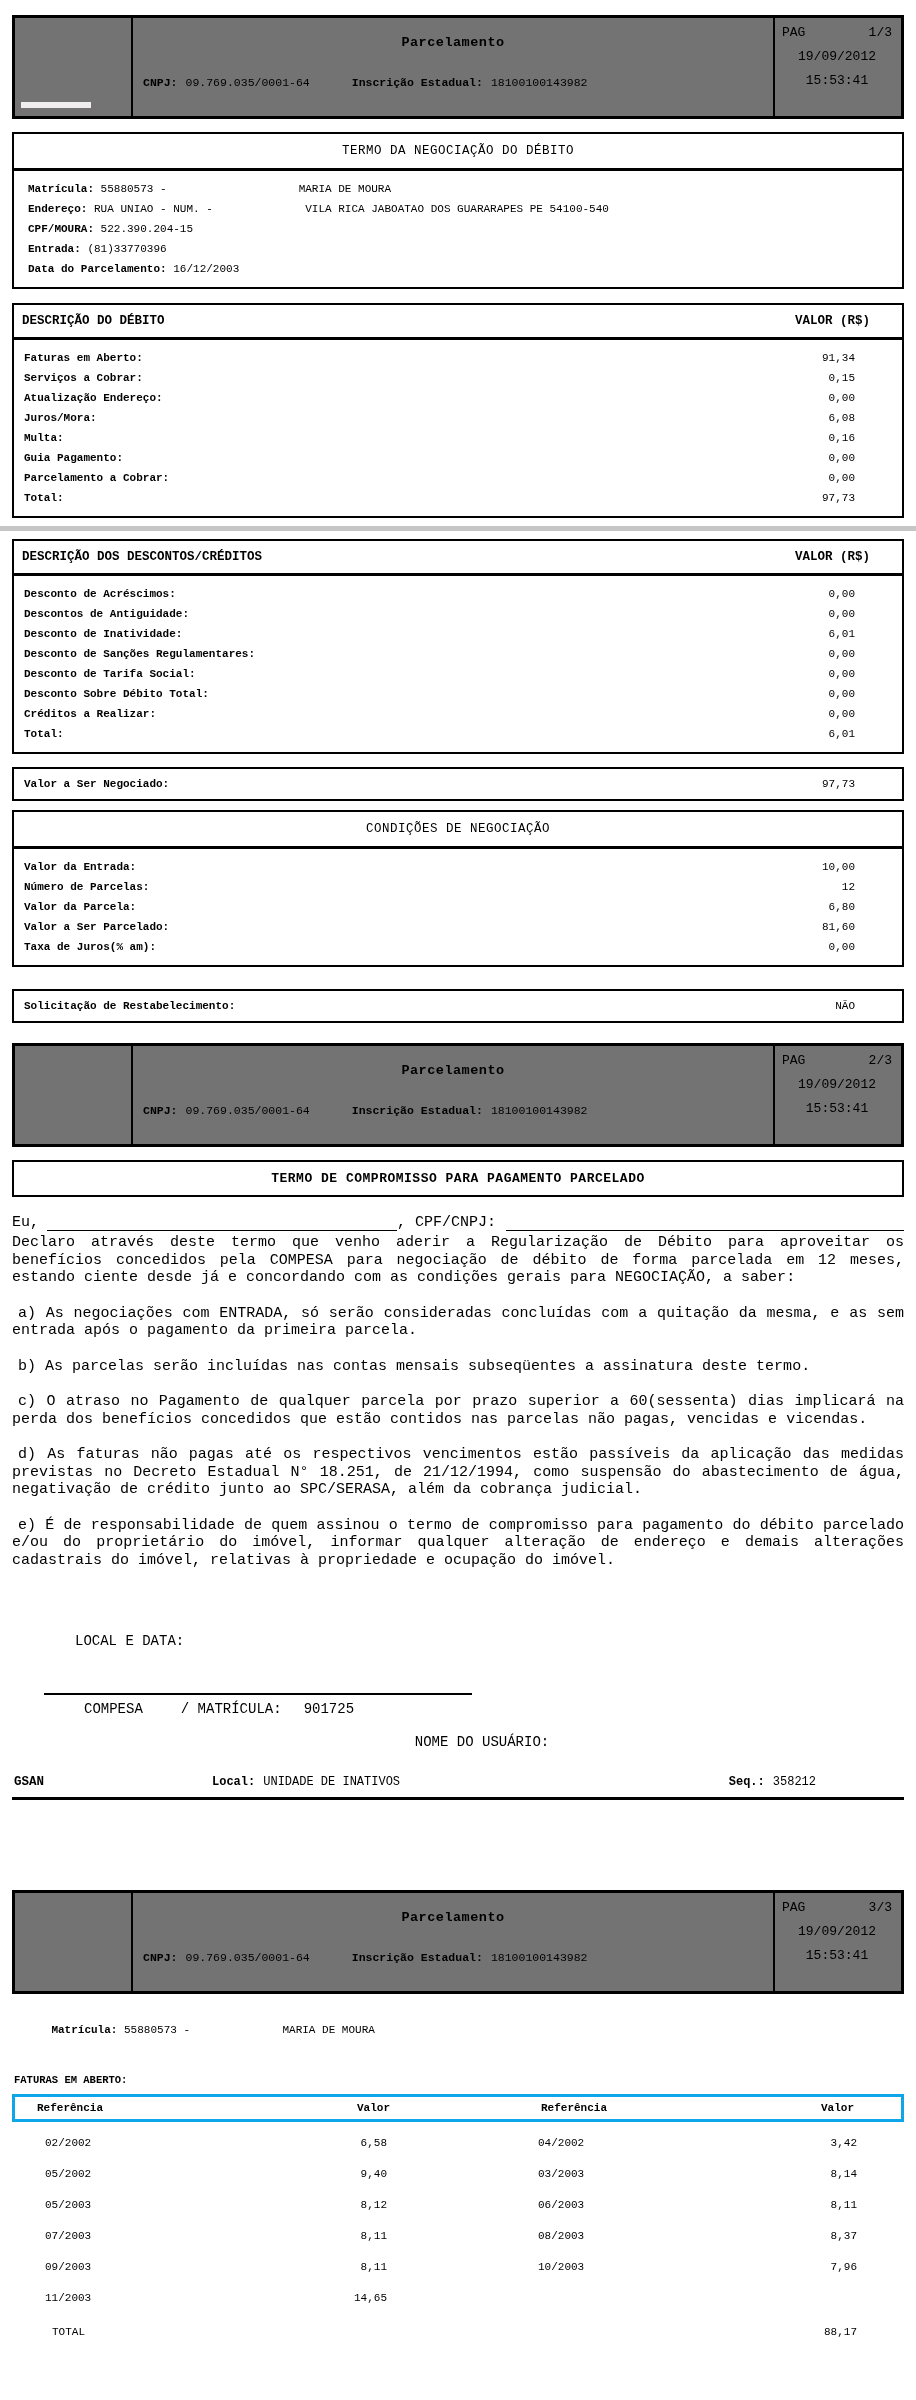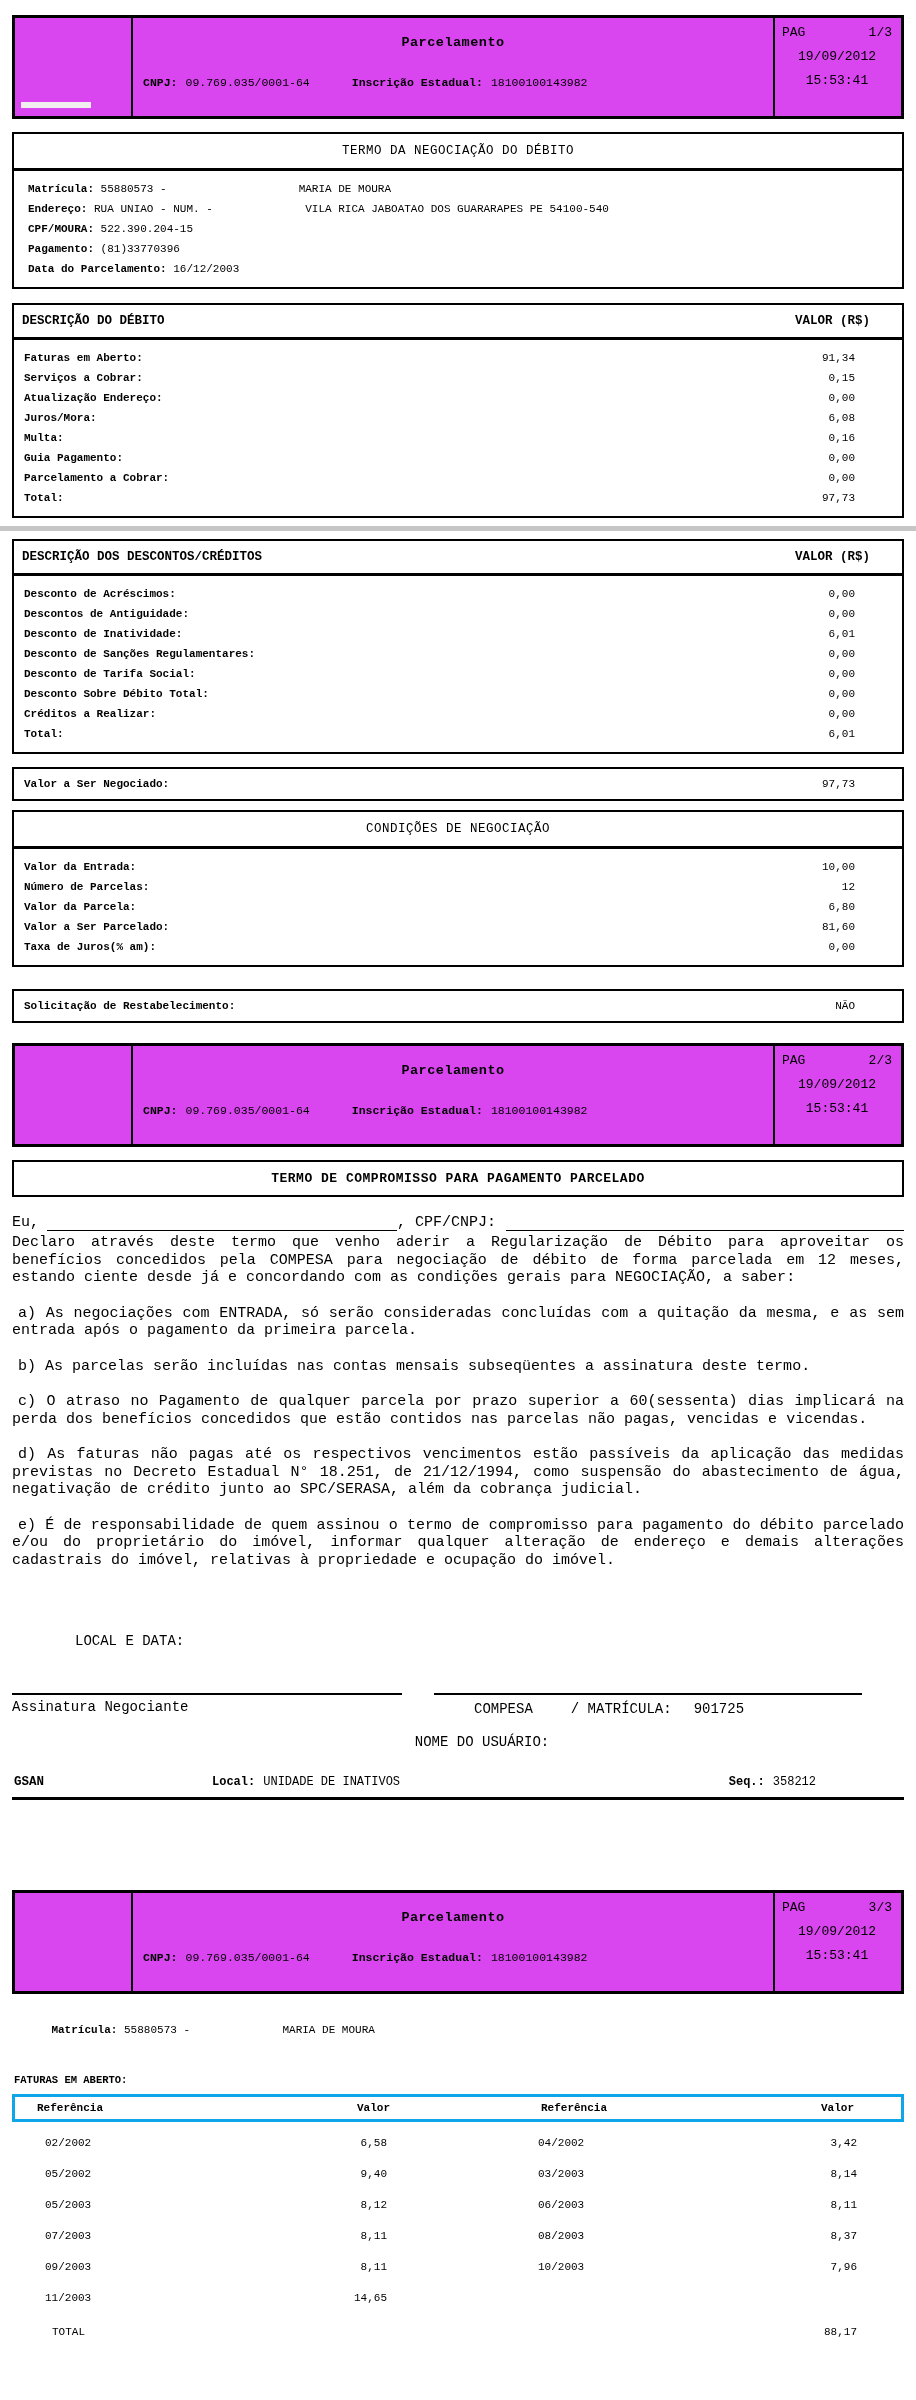--- a/index.html
+++ b/index.html
@@ -6,21 +6,21 @@
   html, body { background: #ffffff; }
   body {
     width: 916px; height: 2400px; overflow: hidden;
     color: #000;
     font-family: "Liberation Mono", "DejaVu Sans Mono", monospace;
   }
   .b { font-weight: bold; }
   .page-wrap { padding-top: 15px; }
 
   
-  .hdr { display: flex; border: 3px solid #000; margin: 0 12px; height: 104px; background:#d946ef; }
+  .hdr { display: flex; border: 3px solid #000; margin: 0 12px; height: 104px; background:#737373; }
   .hdr-logo { width: 118px; border-right: 2px solid #000; position: relative; }
   .hdr-logo .logo-smudge { position:absolute; left:6px; bottom:8px; width:70px; height:6px; background:#f0eeee; }
   .hdr-mid { flex: 1; position: relative; }
   .hdr-title { text-align: center; font-weight: bold; font-size: 13.5px; margin-top: 17px; letter-spacing: .5px; }
   .hdr-ids { margin-top: 26px; font-size: 11.5px; padding-left: 10px; white-space: pre; display: flex; }
   .hdr-ids .v { margin-left: 8px; }
   .hdr-ids .gap { width: 42px; }
   .hdr-right { width: 128px; border-left: 2px solid #000; font-size: 13px; padding: 7px 9px 0 7px; }
   .pag-line { display: flex; justify-content: space-between; }
   .hdr-right .c { text-align: center; margin-top: 9px; }
@@ -111,21 +111,21 @@
       <div class="c">15:53:41</div>
     </div>
   </div>
 
   <div class="box mt13">
     <div class="sec-title">TERMO DA NEGOCIAÇÃO DO DÉBITO</div>
     <div class="sec-body">
       <div class="kv"><span class="b">Matrícula:</span><span> 55880573 -                    MARIA DE MOURA</span></div>
       <div class="kv"><span class="b">Endereço:</span><span> RUA UNIAO - NUM. -              VILA RICA JABOATAO DOS GUARARAPES PE 54100-540</span></div>
       <div class="kv"><span class="b">CPF/MOURA:</span><span> 522.390.204-15</span></div>
-      <div class="kv"><span class="b">Pagamento:</span><span> (81)33770396</span></div>
+      <div class="kv"><span class="b">Entrada:</span><span> (81)33770396</span></div>
       <div class="kv"><span class="b">Data do Parcelamento:</span><span> 16/12/2003</span></div>
     </div>
   </div>
 
   <div class="box mt14">
     <div class="money-head">
       <span>DESCRIÇÃO DO DÉBITO</span>
       <span>VALOR (R$)</span>
     </div>
     <div class="sec-body">
@@ -278,24 +278,20 @@
 
   <div class="clause">a) As negociações com ENTRADA, só serão consideradas concluídas com a quitação da mesma, e as sem entrada após o pagamento da primeira parcela.</div>
   <div class="clause">b) As parcelas serão incluídas nas contas mensais subseqüentes a assinatura deste termo.</div>
   <div class="clause">c) O atraso no Pagamento de qualquer parcela por prazo superior a 60(sessenta) dias implicará na perda dos benefícios concedidos que estão contidos nas parcelas não pagas, vencidas e vicendas.</div>
   <div class="clause">d) As faturas não pagas até os respectivos vencimentos estão passíveis da aplicação das medidas previstas no Decreto Estadual N° 18.251, de 21/12/1994, como suspensão do abastecimento de água, negativação de crédito junto ao SPC/SERASA, além da cobrança judicial.</div>
   <div class="clause">e) É de responsabilidade de quem assinou o termo de compromisso para pagamento do débito parcelado e/ou do proprietário do imóvel, informar qualquer alteração de endereço e demais alterações cadastrais do imóvel, relativas à propriedade e ocupação do imóvel.</div>
 
   <div class="local">LOCAL E DATA:</div>
 
   <div class="sigrow">
-    <div class="sig-left">
-      <div class="sig-line"></div>
-      <div class="sig-cap">Assinatura Negociante</div>
-    </div>
     <div class="sig-right">
       <div class="sig-line"></div>
       <div class="sig-cap-right">
         <span>COMPESA</span>
         <span class="m1">/ MATRÍCULA:</span>
         <span class="m2">901725</span>
       </div>
     </div>
   </div>
 

